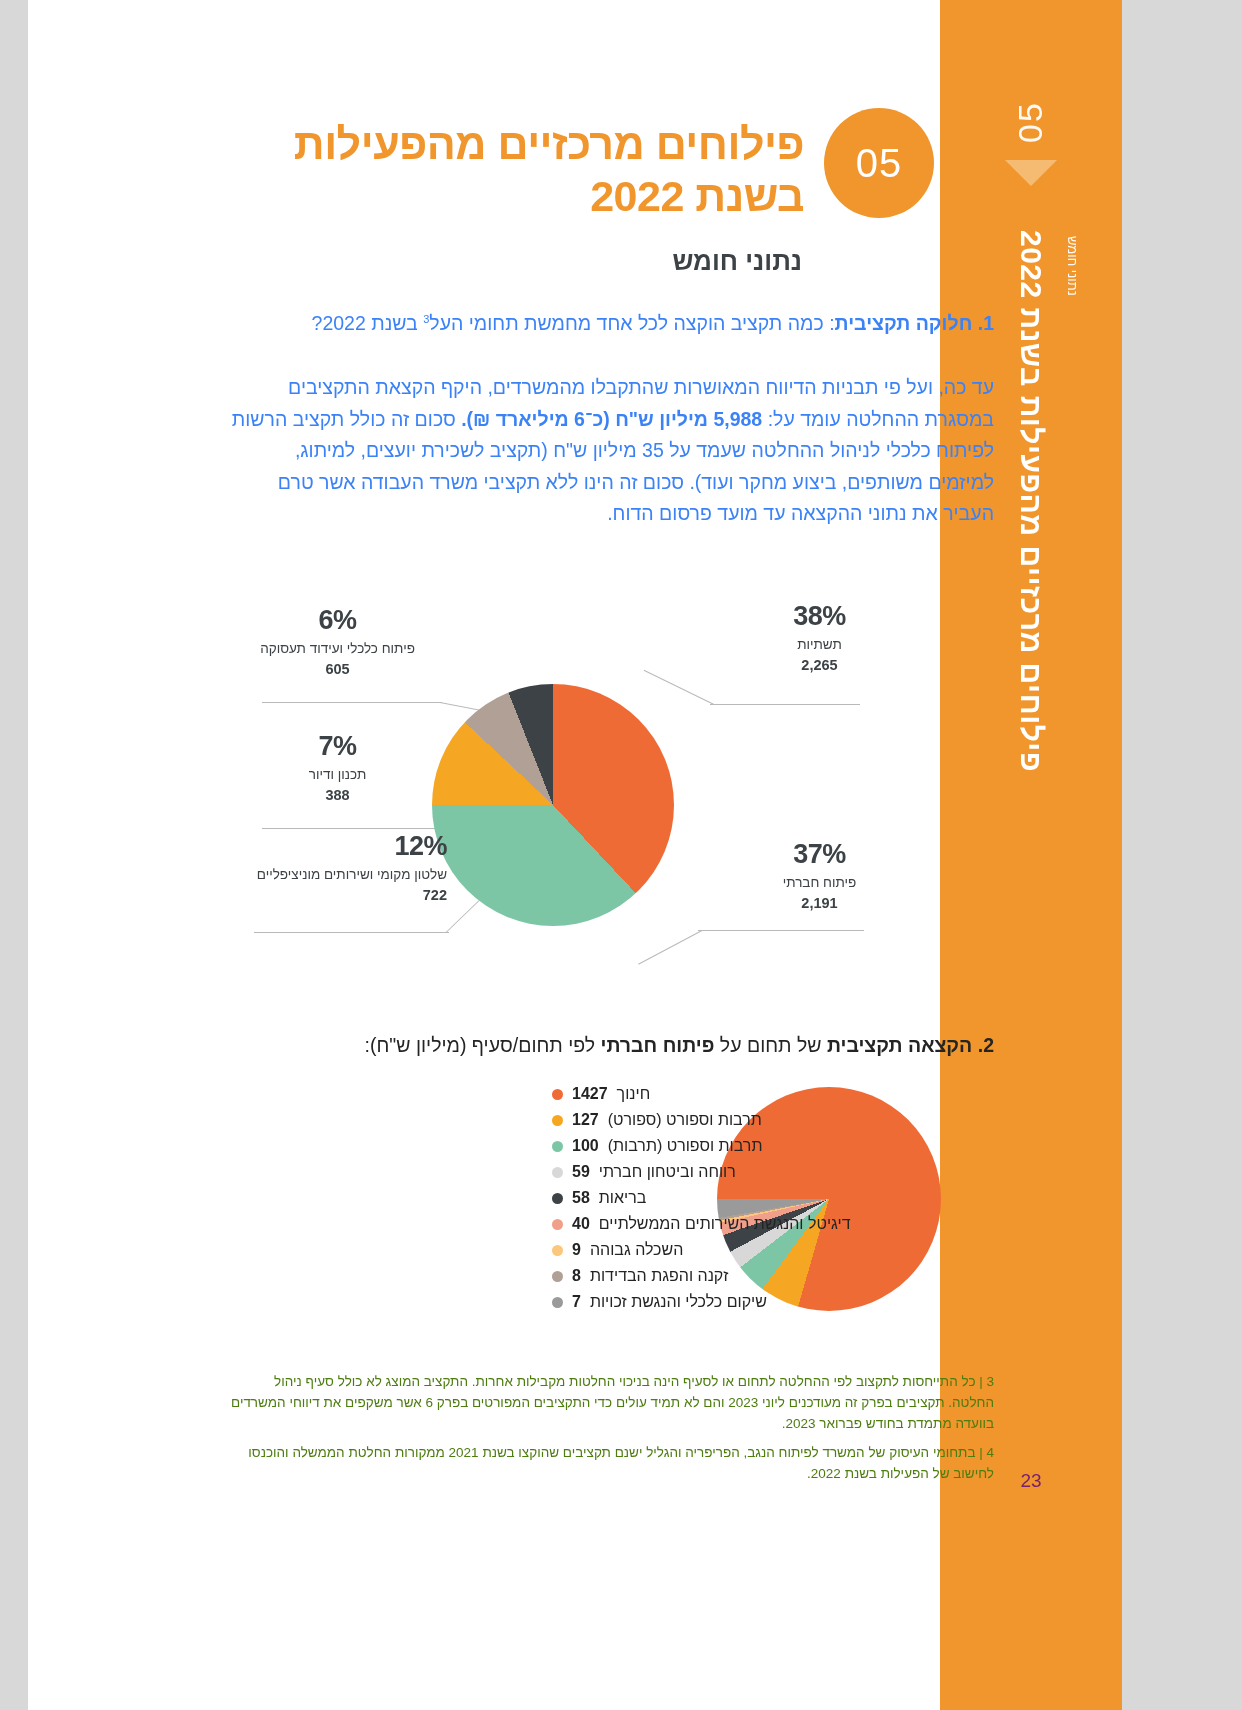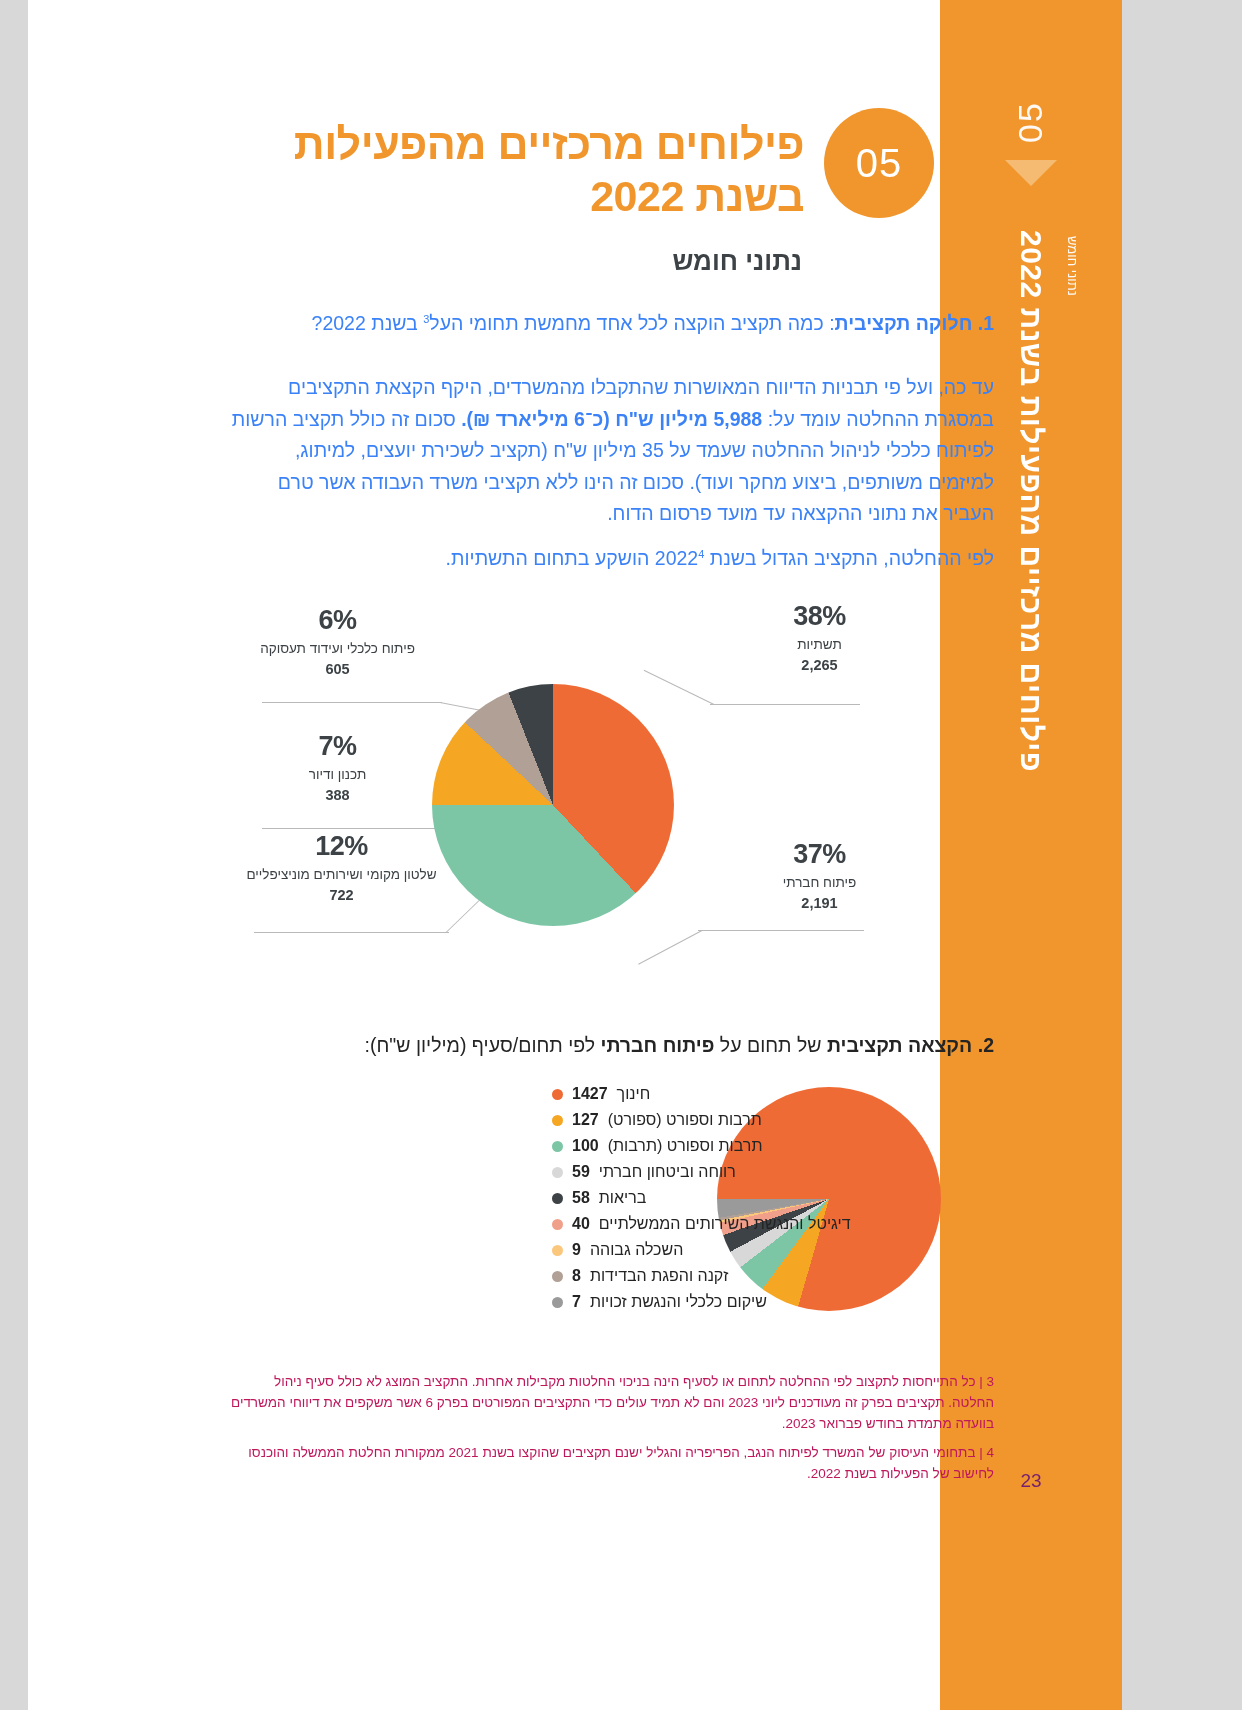--- a/index.html
+++ b/index.html
@@ -108,21 +108,21 @@
   .pie1{
     position:absolute;left:200px;top:92px;
     width:242px;height:242px;border-radius:50%;
   }
   .lbl{position:absolute;text-align:center;color:#3c4246;}
   .lbl .pct{font-size:27px;font-weight:700;line-height:1.1;letter-spacing:-.5px;}
   .lbl .nm{font-size:13.5px;font-weight:400;line-height:1.35;margin-top:4px;}
   .lbl .val{font-size:14.5px;font-weight:700;margin-top:3px;}
   #l6{left:18px;top:14px;width:175px;}
   #l7{left:18px;top:140px;width:175px;}
-  #l12{left:12px;top:240px;width:195px;}
+  #l12{left:20px;top:240px;width:195px;text-align:right;}
   #l38{left:500px;top:10px;width:175px;}
   #l37{left:500px;top:248px;width:175px;}
   .leader{position:absolute;background:#b9b9b9;height:1px;}
 
   
   #q2{position:absolute;right:128px;top:1030px;width:765px;text-align:right;
       color:#242424;font-size:19.5px;line-height:1.6;}
 
   .chart2{position:absolute;right:150px;top:1075px;width:760px;height:260px;}
   .pie2{position:absolute;left:505px;top:12px;width:224px;height:224px;border-radius:50%;}
@@ -133,21 +133,21 @@
     gap:9px;height:26px;
     font-size:16px;color:#242424;
   }
   .dot{width:11px;height:11px;border-radius:50%;flex:0 0 auto;}
   .lgtext{white-space:nowrap;}
   .lgval{font-weight:700;}
 
   
   .footnotes{
     position:absolute;right:128px;top:1372px;width:765px;
-    text-align:right;color:#be185d;font-size:13.5px;line-height:1.55;
+    text-align:right;color:#4d7c0f;font-size:13.5px;line-height:1.55;
   }
   .footnotes p{margin-bottom:8px;}
 </style>
 </head>
 <body>
 
 <div class="page">
   <div class="margin-left"></div>
   <div class="margin-right"></div>
 
@@ -166,23 +166,20 @@
     <div class="subtitle">נתוני חומש</div>
 
     <div class="para" id="q1">
       <span class="b">1. חלוקה תקציבית</span><span>: כמה תקציב הוקצה לכל אחד מחמשת תחומי העל</span><sup>3</sup><span> בשנת 2022?</span>
     </div>
 
     <div class="para" id="p1">
       <span>עד כה, ועל פי תבניות הדיווח המאושרות שהתקבלו מהמשרדים, היקף הקצאת התקציבים במסגרת ההחלטה עומד על: </span><span class="b">5,988 מיליון ש"ח (כ־6 מיליארד ₪).</span><span> סכום זה כולל תקציב הרשות לפיתוח כלכלי  לניהול ההחלטה שעמד על 35 מיליון ש"ח (תקציב לשכירת יועצים, למיתוג, למיזמים משותפים, ביצוע מחקר ועוד). סכום זה הינו ללא תקציבי משרד העבודה אשר טרם העביר את נתוני ההקצאה עד מועד פרסום הדוח.</span>
     </div>
 
-    <div class="para" id="p2">
-      <span>לפי ההחלטה, התקציב הגדול בשנת 2022</span><sup>4</sup><span> הושקע בתחום התשתיות.</span>
-    </div>
 
     <div class="chart1">
 
       <div class="leader" style="left:30px;top:110px;width:180px;"></div>
       <div class="leader" style="left:208px;top:110px;width:92px;transform:rotate(11deg);transform-origin:left center;"></div>
       <div class="leader" style="left:30px;top:236px;width:180px;"></div>
       <div class="leader" style="left:208px;top:236px;width:86px;transform:rotate(-12deg);transform-origin:left center;"></div>
       <div class="leader" style="left:22px;top:340px;width:195px;"></div>
       <div class="leader" style="left:214px;top:340px;width:86px;transform:rotate(-44deg);transform-origin:left center;"></div>
       <div class="leader" style="left:478px;top:112px;width:150px;"></div>

